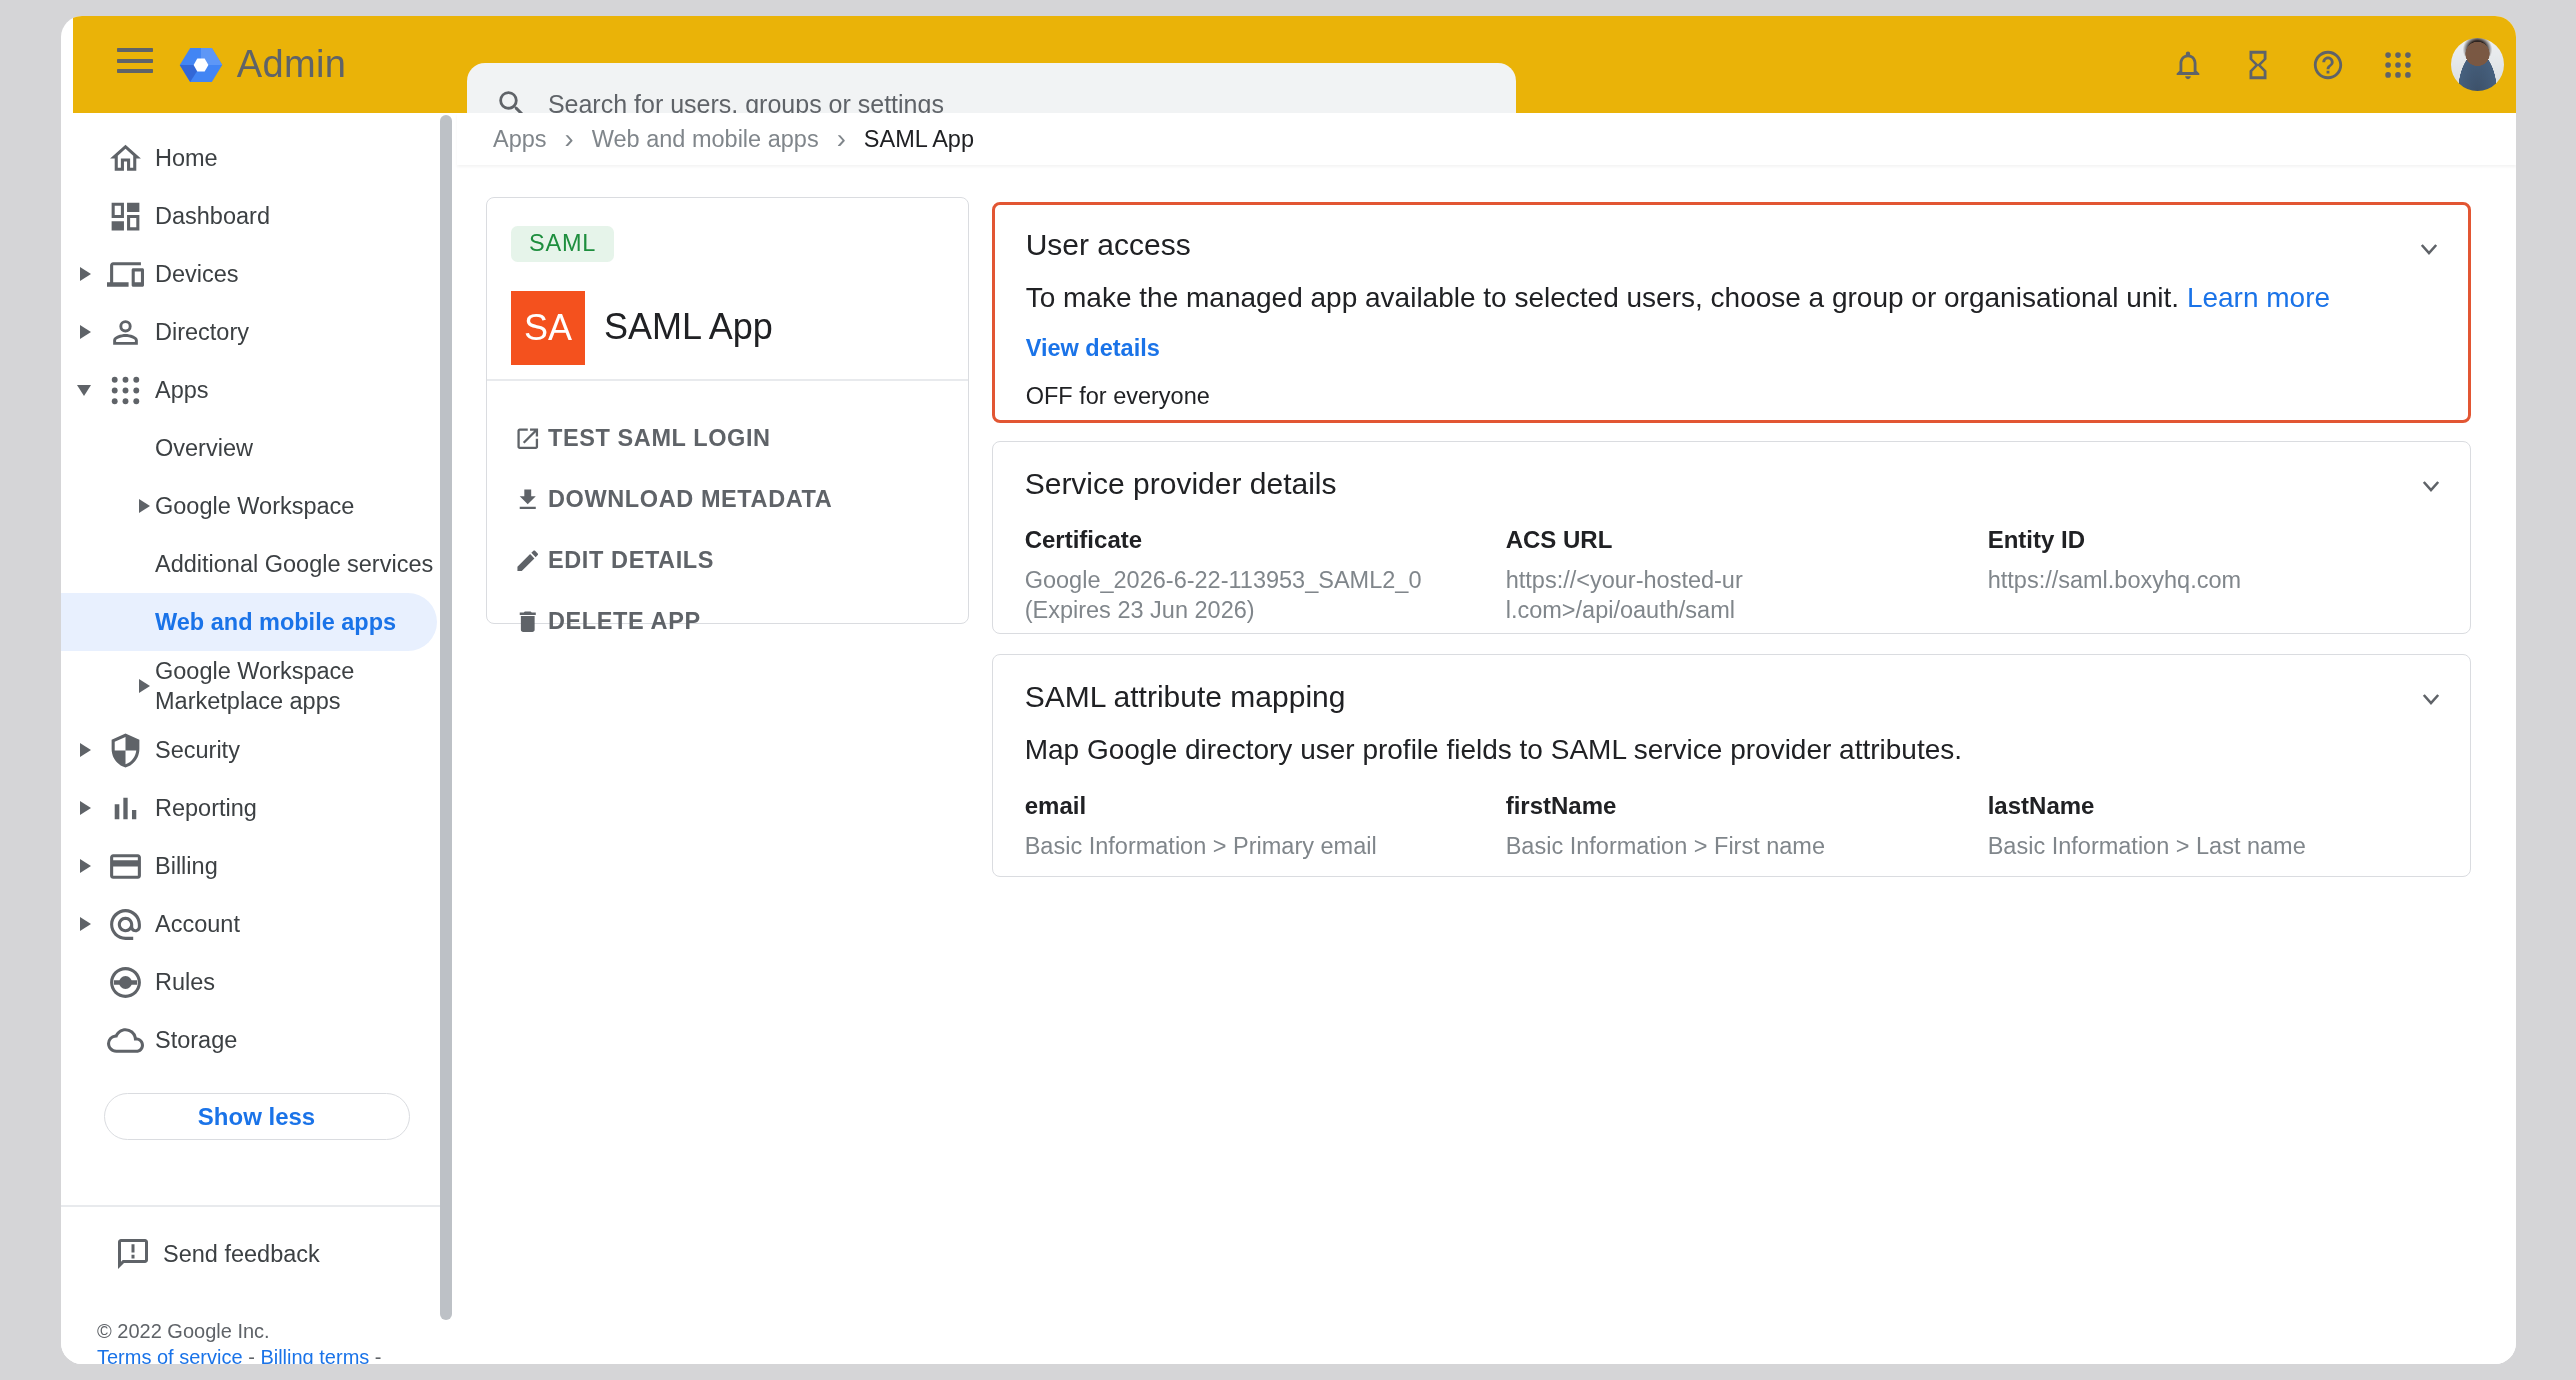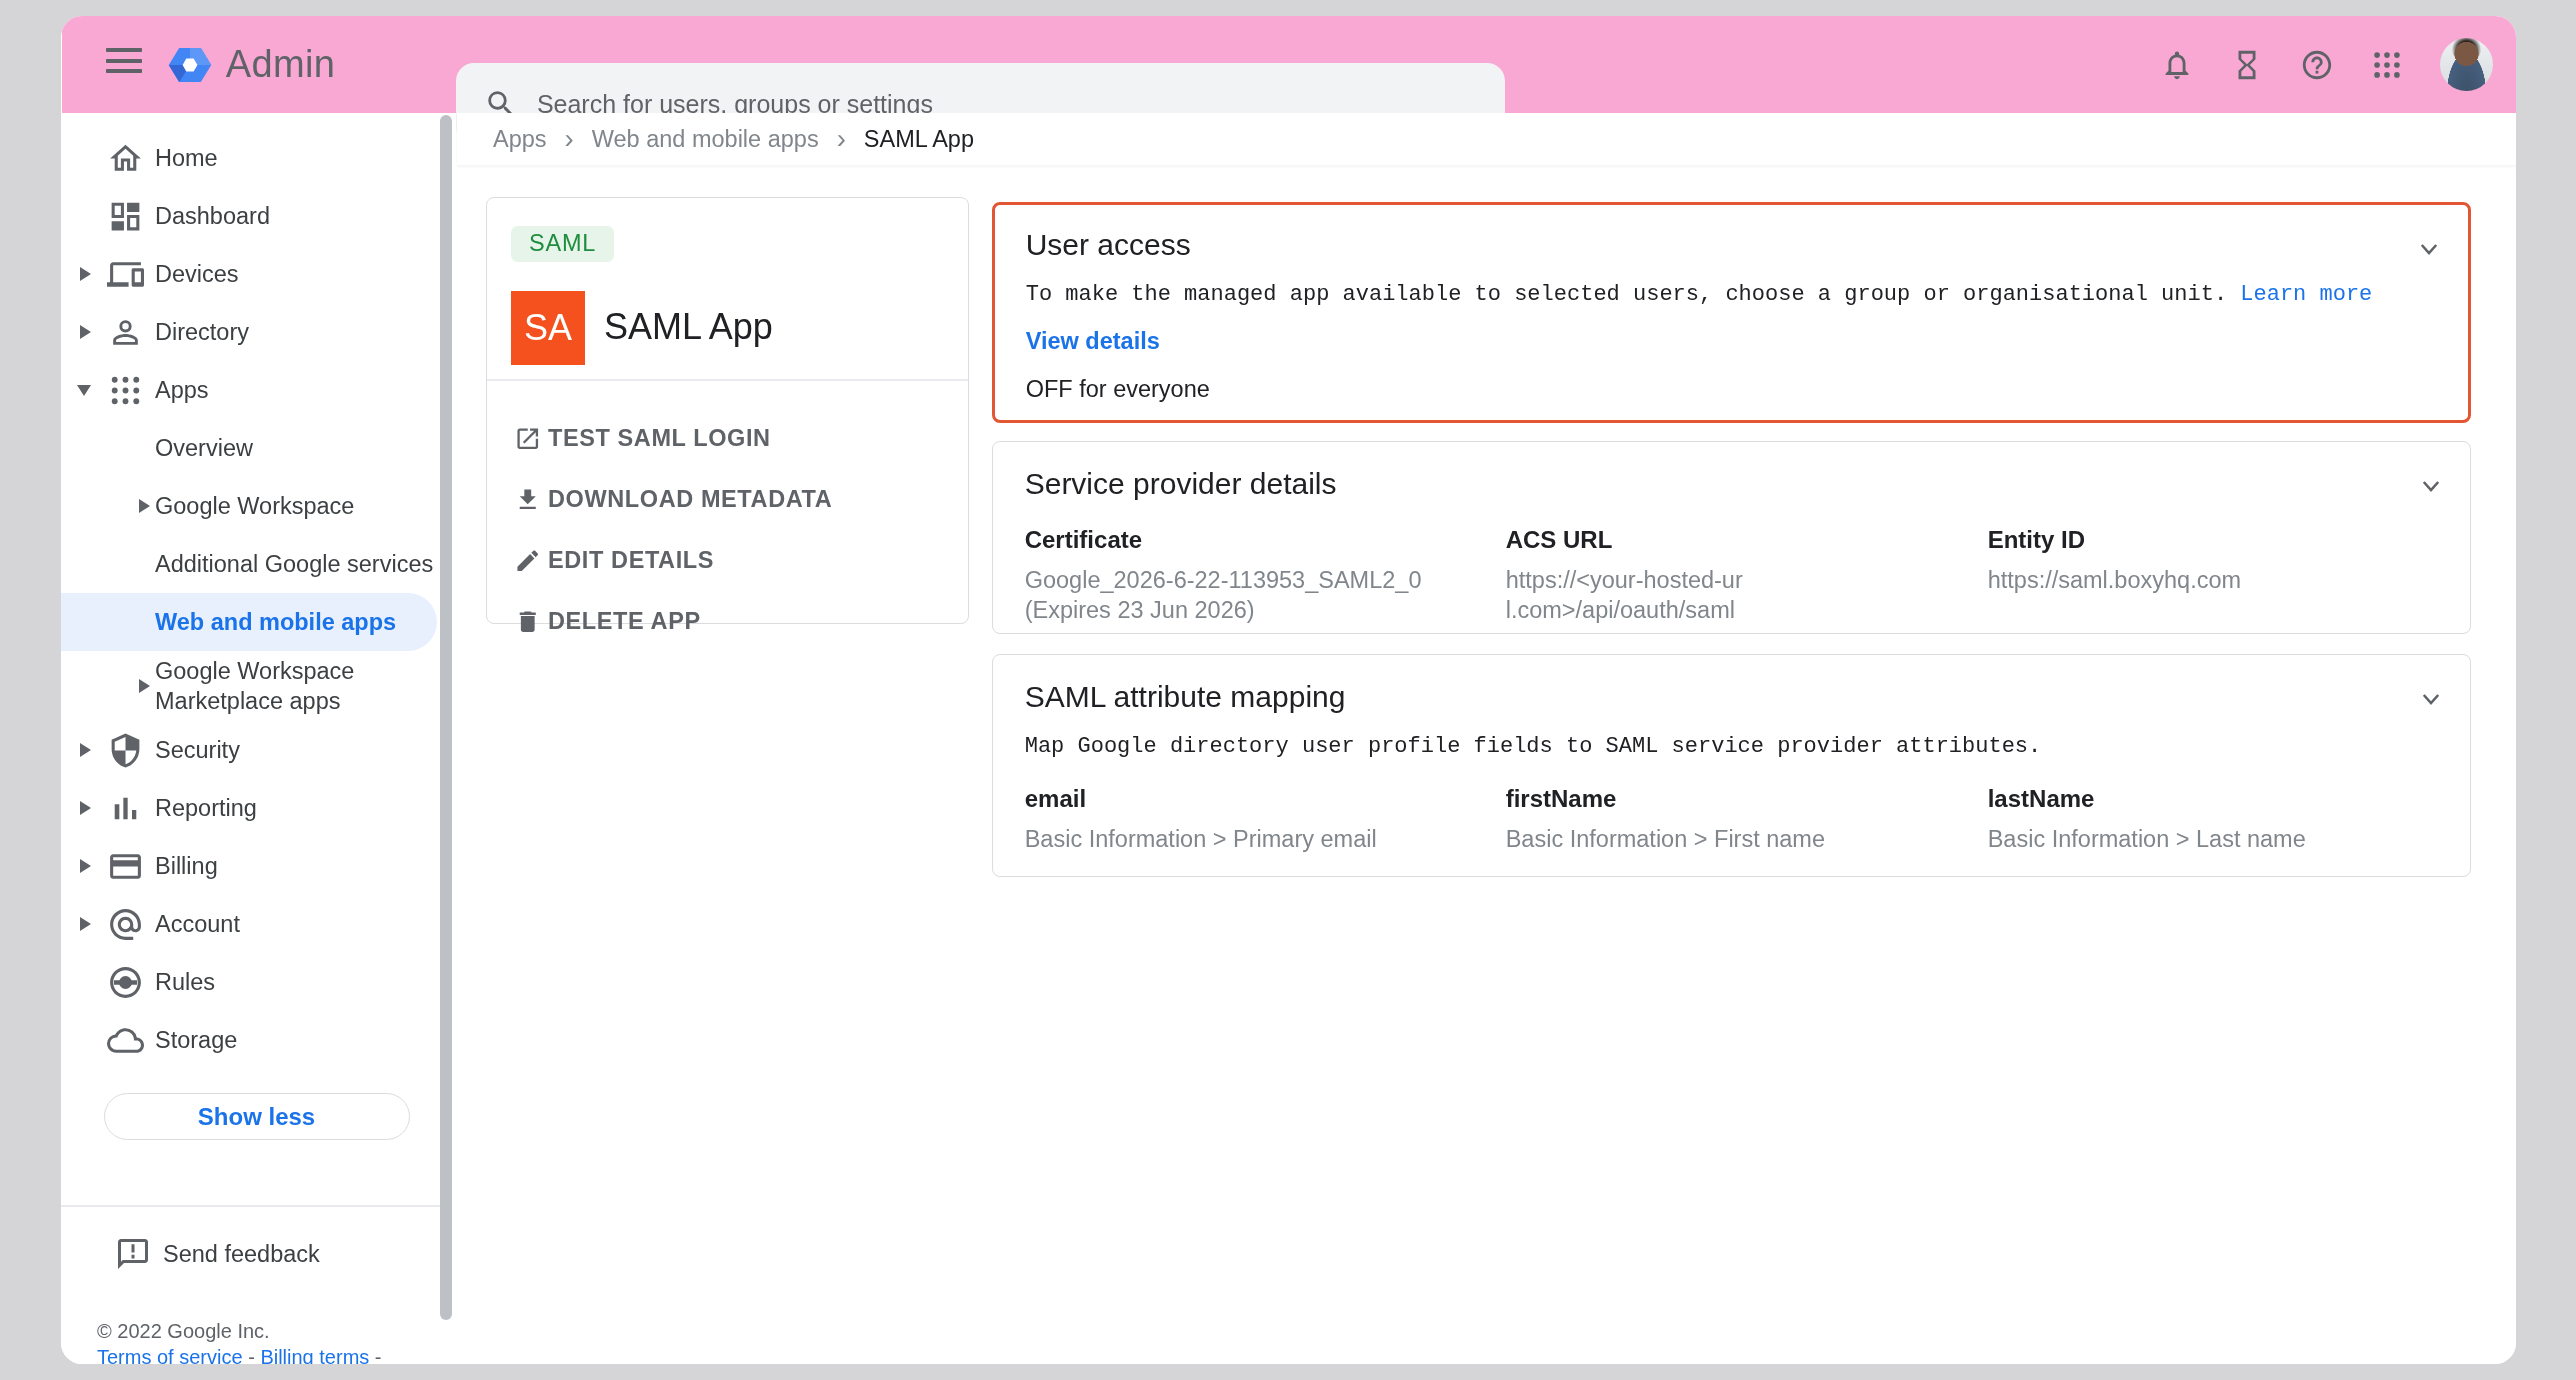--- a/index.html
+++ b/index.html
@@ -2,21 +2,21 @@
 <html style="font-size:13px"><head>
 <meta charset="utf-8">
 <style>
   * { margin:0; padding:0; box-sizing:border-box; }
   html,body { width:2576px; height:1380px; overflow:hidden;
     font-family:"Liberation Sans", sans-serif; background:#d5d5d7; }
   .window { position:absolute; left:61px; top:16px; width:2455px; height:1348px;
     background:#ffffff; border-radius:21px; overflow:hidden; }
 
   
-  .topbar { position:absolute; left:1px; top:0; width:100%; height:97px; background:#f9a8d4;
+  .topbar { position:absolute; left:12px; top:0; width:100%; height:97px; background:#eab308;
     display:flex; align-items:center; }
   .hamburger { position:absolute; left:44px; top:32px; width:36px; height:34px; cursor:pointer; }
   .hamburger span { display:block; width:36px; height:4px; background:#5f6368; border-radius:0.8px; margin-bottom:6.5px; }
   .logo { position:absolute; left:102px; top:22.7px; display:flex; align-items:center; }
   .logo svg { width:52px; height:52px; }
   .logo .logotext { font-size:38px; color:#5f6368; margin-left:9.7px; letter-spacing:0.4px; }
   .searchbar { position:absolute; left:394px; top:11.3px; width:1049px; height:82px;
     background:#f1f3f4; border-radius:18px; display:flex; align-items:center;margin-top:36px; }
   .searchbar svg { width:34px; height:34px; margin-left:27.5px; fill:#5f6368; flex:none; }
   .searchbar input { border:none; outline:none; background:transparent; margin-left:19.4px;
@@ -85,21 +85,21 @@
   .arow span { margin-left:61px; font-size:23.5px; font-weight:bold; color:#5f6368; letter-spacing:0.6px; white-space:nowrap; }
 
   
   .panels { margin-left:22.7px; margin-top:5px; width:1479px; display:flex; flex-direction:column; }
   .panel { position:relative; background:#fff; border:1.6px solid #dadce0; border-radius:8px;
     padding:21px 32px 0 32px; width:100%; }
   .panel.hl { border:3.2px solid #e25633; padding:19.4px 31px 0 31px; }
   .ptitle { font-size:30px; color:#202124; line-height:42px; }
   .chev { position:absolute; right:22.7px; top:27.5px; width:32px; height:32px; cursor:pointer; }
   .chev svg { width:32px; height:32px; stroke:#5f6368; fill:none; stroke-width:3.2; }
-  .pdesc { font-size:22px; color:#202124; margin-top:16px;font-family:Liberation Mono, monospace; }
+  .pdesc { font-size:28px; color:#202124; margin-top:16px; }
   .pdesc a, .plink { color:#1a73e8; cursor:pointer; text-decoration:none; }
   .plink { display:inline-block; font-size:23.5px; font-weight:bold; margin-top:21px; }
   .pstatus { font-size:23.5px; color:#202124; margin-top:21px; }
   .pgrid { display:grid; grid-template-columns:481px 482px 1fr; margin-top:21px; }
   .flabel { font-size:24px; color:#202124; font-weight:bold; }
   .fvalue { font-size:23.5px; color:#80868b; margin-top:11.3px; line-height:30px; }
   .fvalue.wrap { max-width:247px; word-break:break-all; }
   .ua { height:221px; } .spd { height:193px; margin-top:18px; } .sam { height:223px; margin-top:20px; }
 </style>
 </head>

